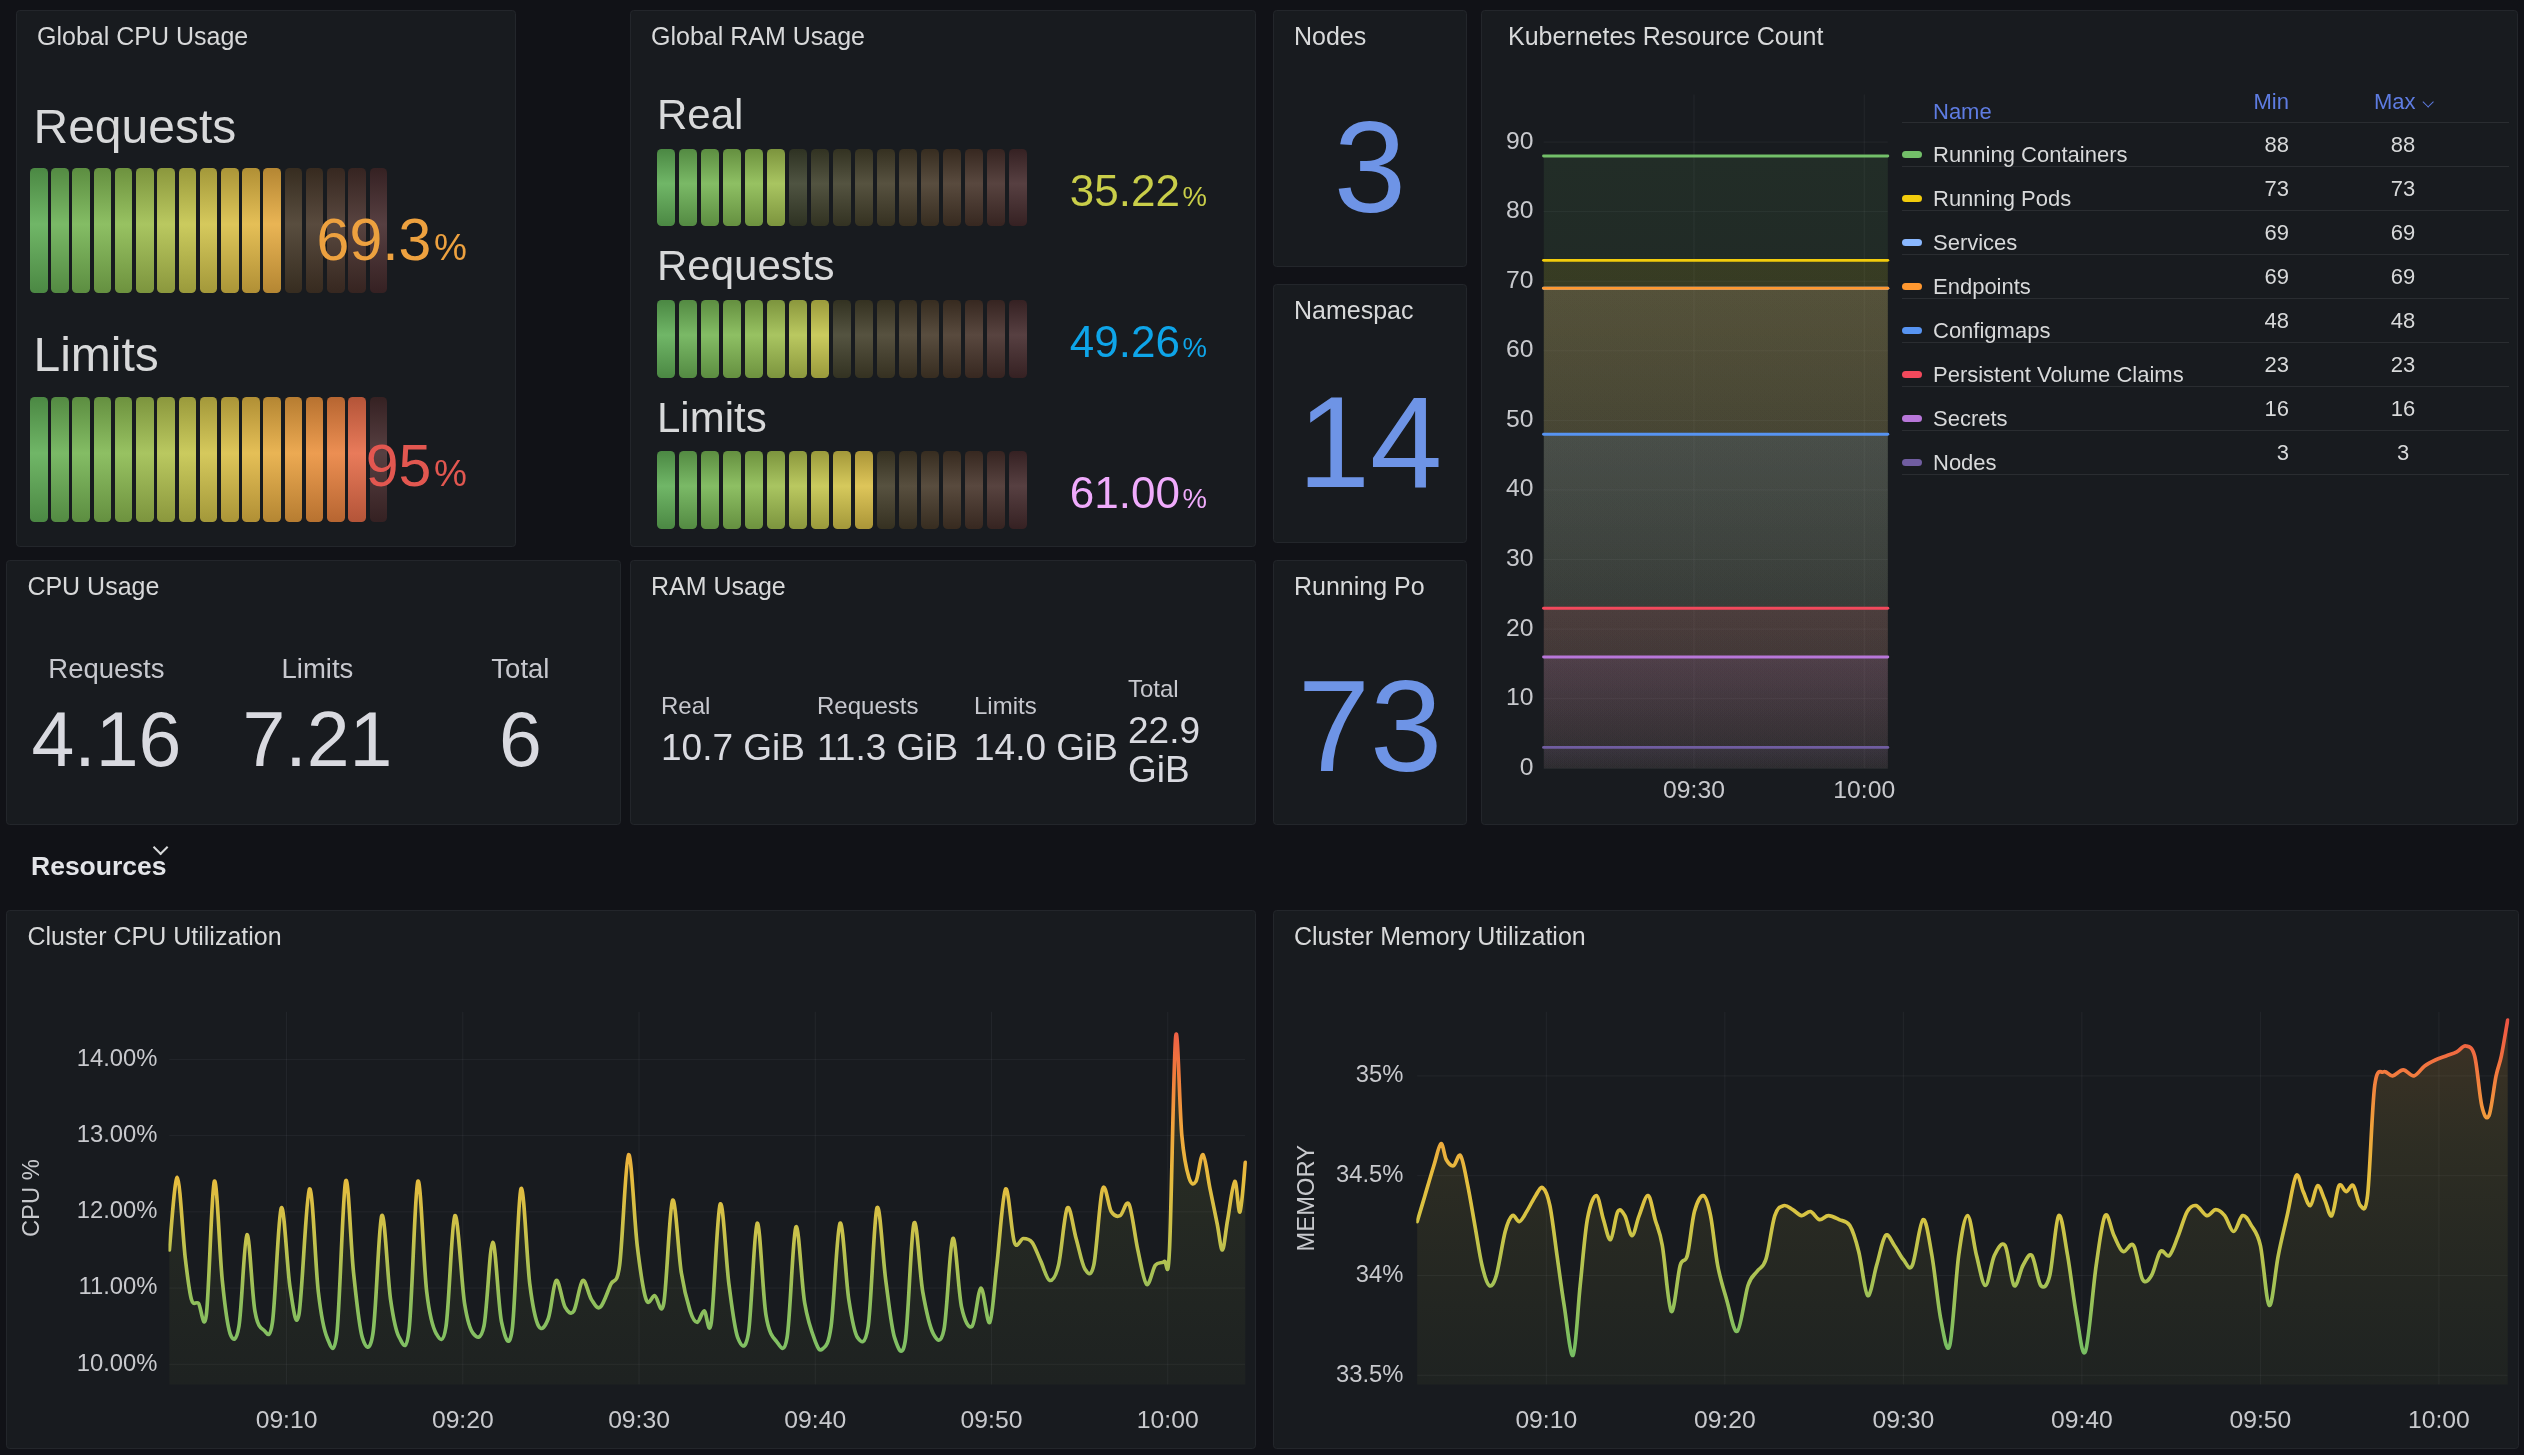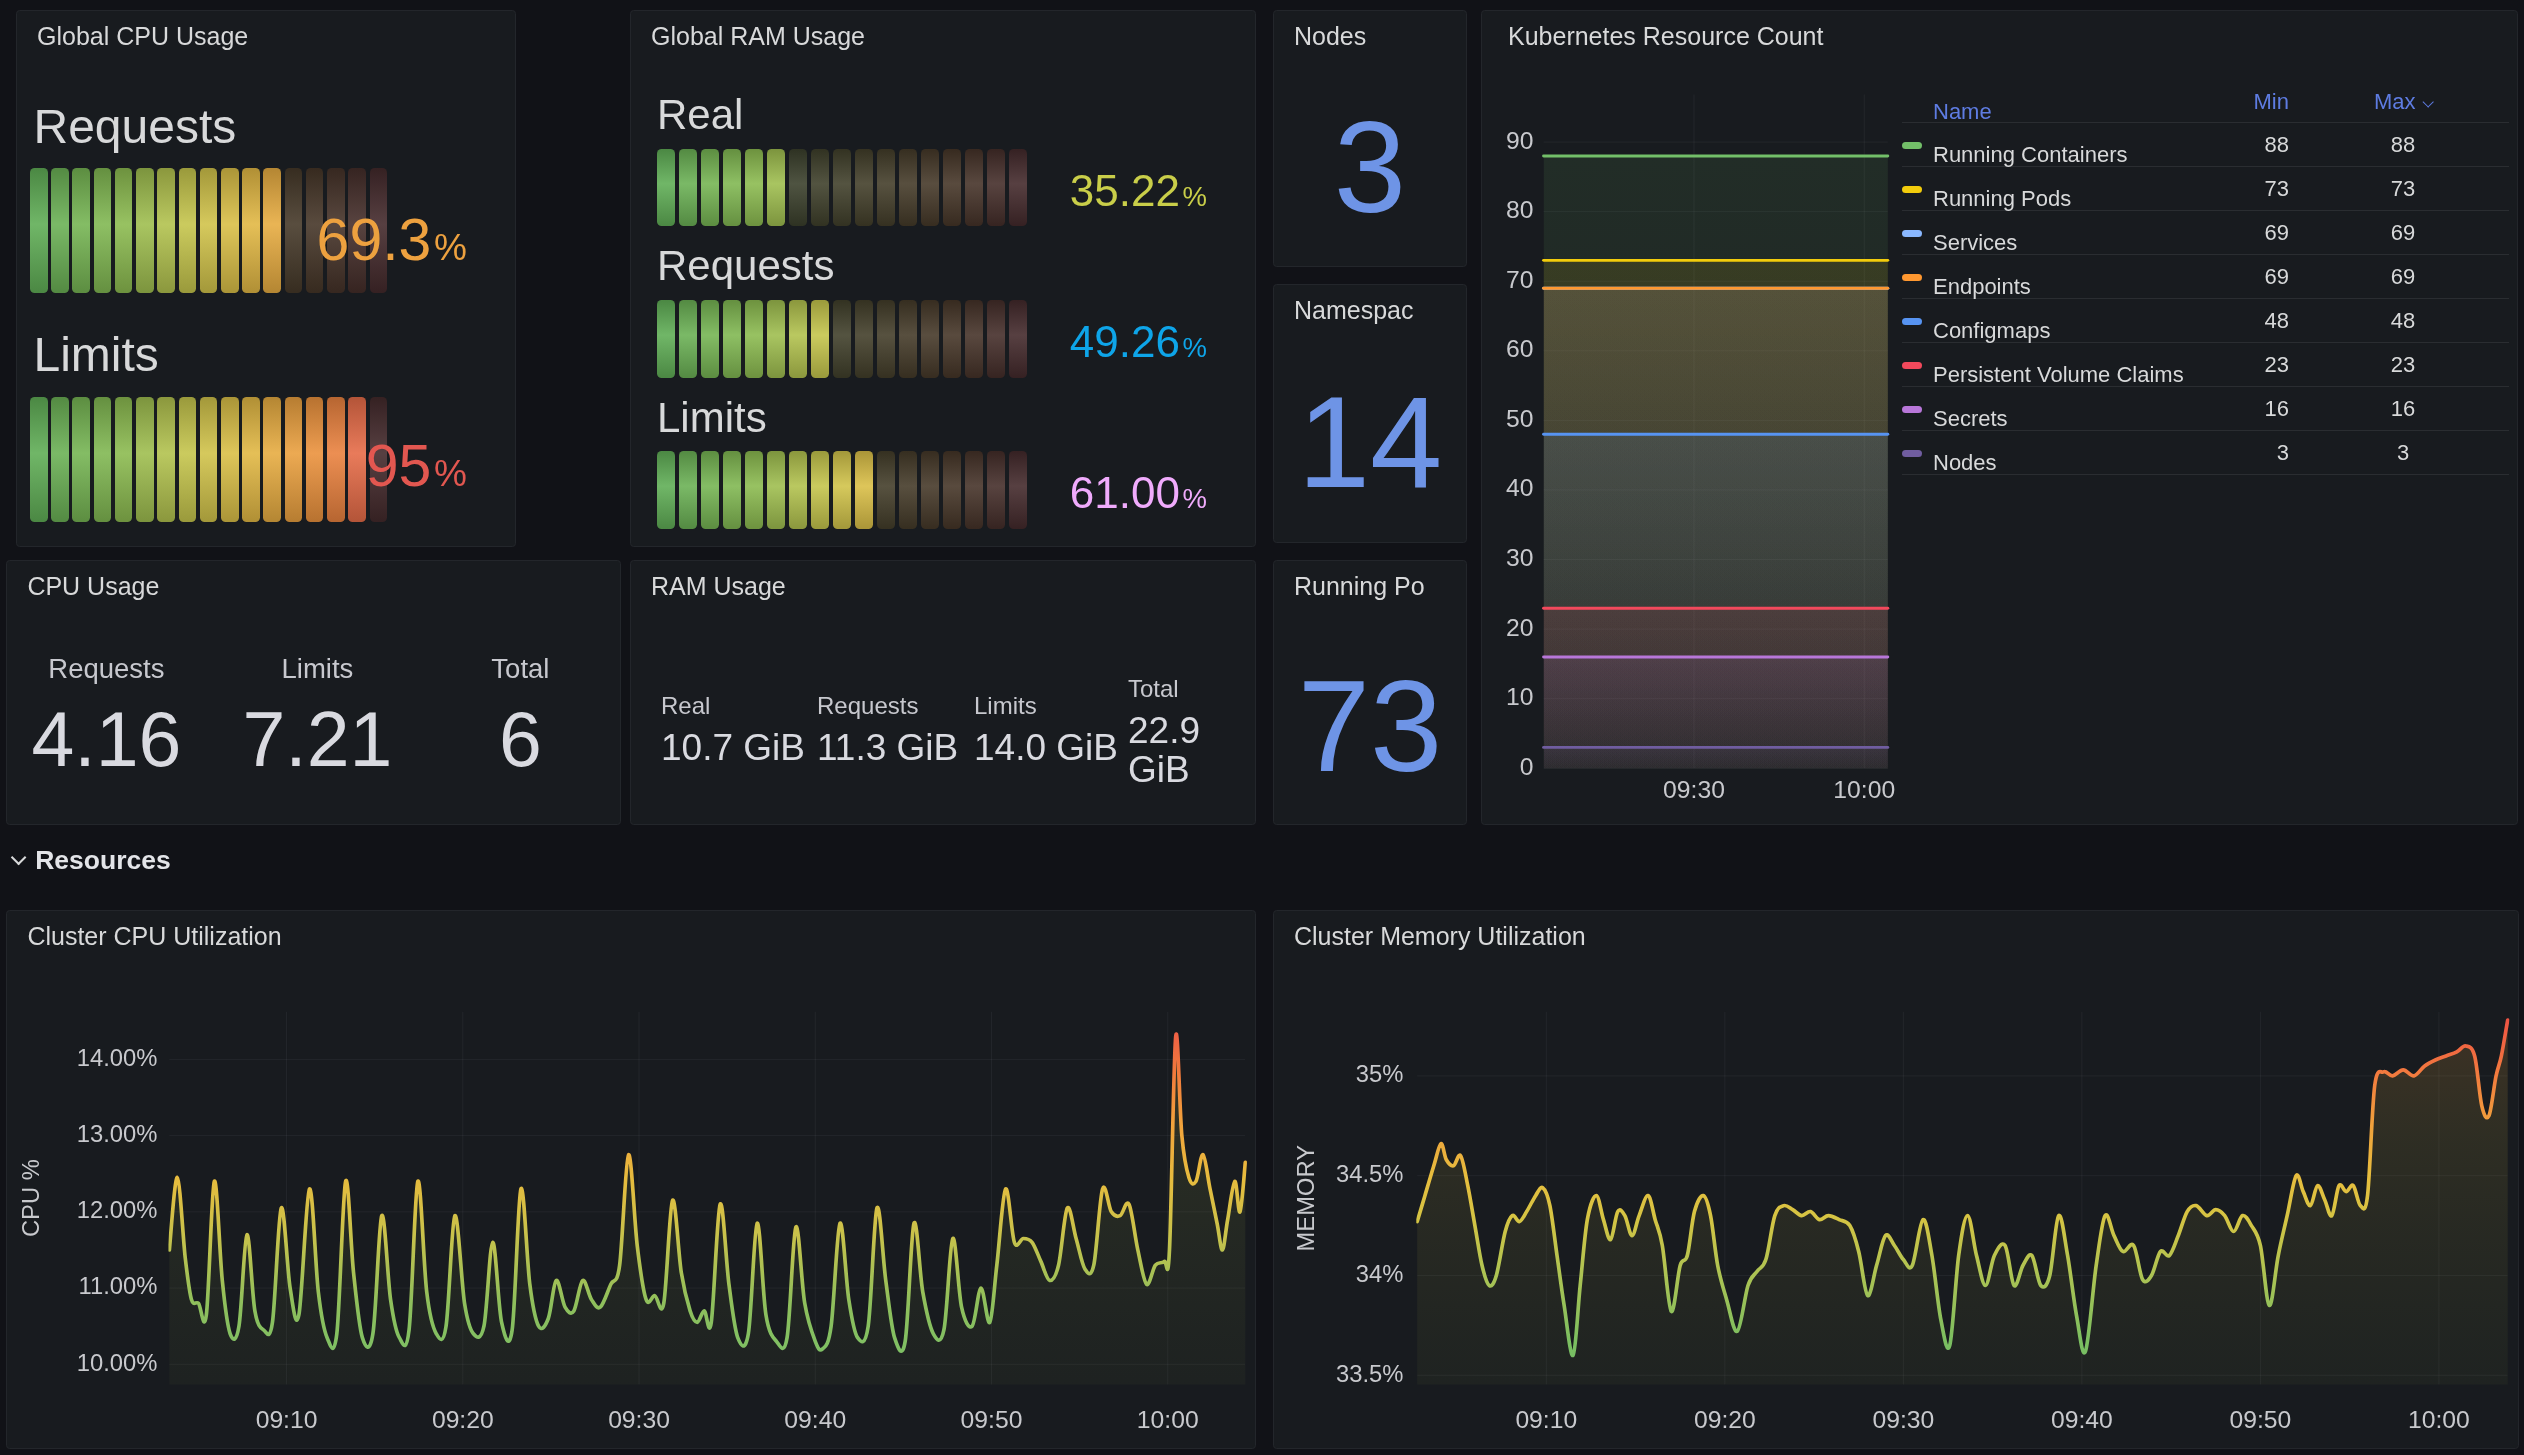--- a/index.html
+++ b/index.html
@@ -18,30 +18,30 @@
   .gv-lg{font-size:59px;} .gv-lg .pct{font-size:37px;}
   .gv-sm{font-size:44px;} .gv-sm .pct{font-size:27.5px;}
   .statnum{position:absolute;left:0;right:0;text-align:center;color:#6E94E6;font-weight:500;line-height:1;font-size:130px;}
   .colstat{position:absolute;transform:translateX(-50%);text-align:center;white-space:nowrap;}
   .colstat .clabel{display:block;font-size:27.5px;color:#C7C8CE;line-height:1;}
   .colstat .cvalue{display:block;margin-top:18.3px;font-size:77px;font-weight:500;color:#D9DAE0;line-height:1;}
   .rstat{position:absolute;white-space:nowrap;}
   .rstat .rlabel{display:block;font-size:24px;color:#C7C8CE;line-height:1;}
   .rstat .rvalue{display:block;margin-top:11px;font-size:37px;font-weight:500;color:#D9DAE0;line-height:1.05;}
   .rstat.wrap{white-space:normal;width:103px;}
-  .rowhead{position:absolute;left:13px;top:847px;display:flex;align-items:center;cursor:pointer;}
+  .rowhead{position:absolute;left:20px;top:847px;display:flex;align-items:flex-end;cursor:pointer;flex-direction:column;}
   .rowhead .rtext{font-size:26.5px;font-weight:700;color:#E3E4E8;margin-left:11px;line-height:1;}
   .chev{width:9.2px;height:9.2px;border-right:2.7px solid #D8D9DA;border-bottom:2.7px solid #D8D9DA;
         transform:rotate(45deg);display:inline-block;margin-top:-5.5px;}
   .chev.small{width:7.3px;height:7.3px;border-width:1.8px;border-color:#5E7CE2;margin-left:8.2px;margin-bottom:2.7px;}
   .legend{position:absolute;left:420px;top:70px;width:607px;font-size:22px;color:#D8D9DA;}
   .lrow{display:flex;align-items:center;height:44px;padding-right:41px;
         border-bottom:0.9px solid rgba(204,204,220,0.10);box-sizing:border-box;}
   .lrow.lhead{height:42px;color:#5E7CE2;font-weight:500;}
-  .lname{flex:1;display:flex;align-items:flex-start;min-width:0;white-space:nowrap;overflow:hidden;margin-top:20px;}
+  .lname{flex:1;display:flex;align-items:center;min-width:0;white-space:nowrap;overflow:hidden;margin-top:20px;}
   .pill{width:20px;height:7.3px;border-radius:3.7px;margin-right:11px;flex:none;}
   .lmin{width:130px;text-align:right;margin-right:0.9px;}
   .lmin.num{width:82px;margin-right:49px;}
   .lmax{width:130px;text-align:center;}
   #chart-svg{position:absolute;left:0;top:0;pointer-events:none;}
   #chart-svg text{font-family:"Liberation Sans",sans-serif;}
 </style>
 </head>
 <body>
 

